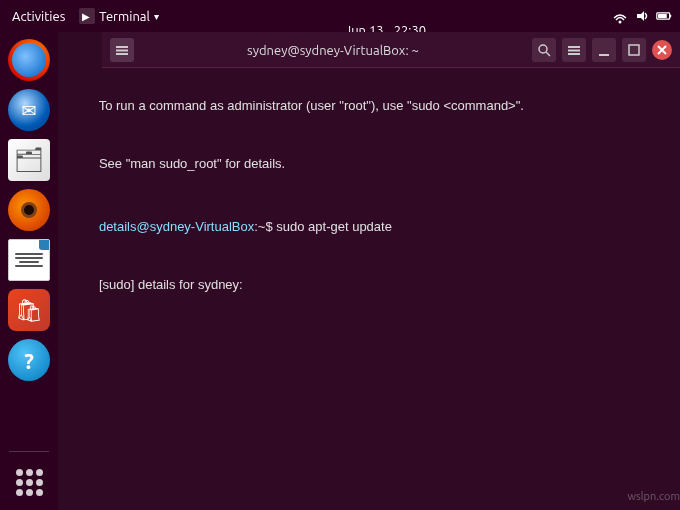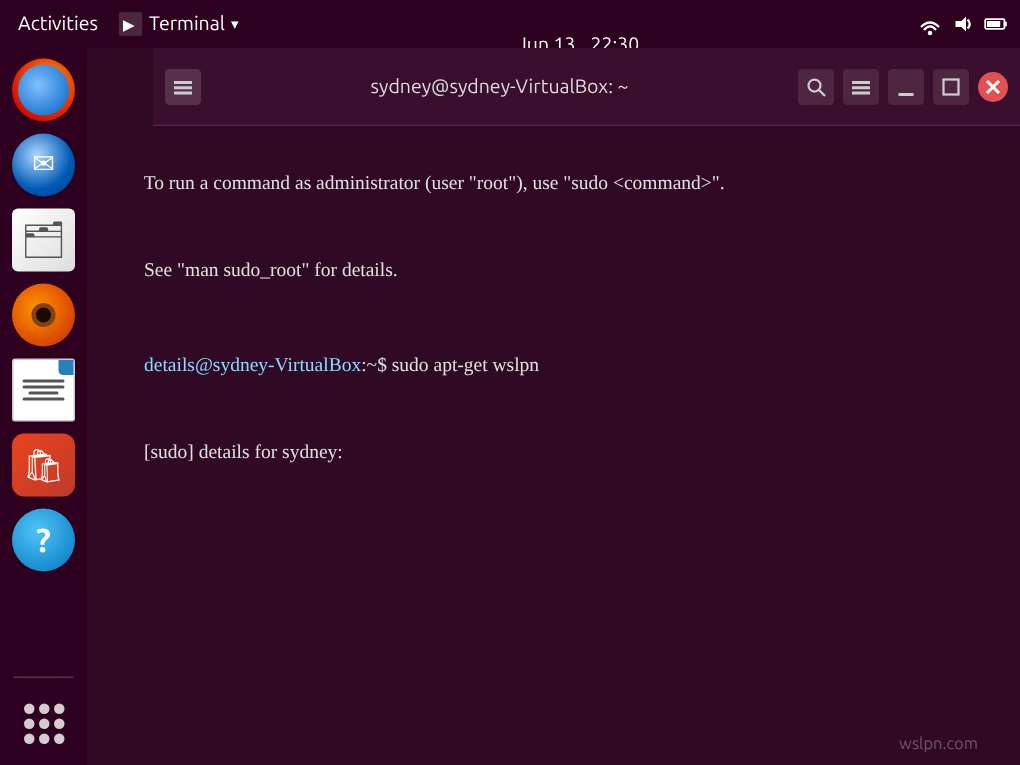--- a/index.html
+++ b/index.html
@@ -228,21 +228,21 @@
     }
 
     
     .terminal-area {
       flex: 1;
       display: flex;
       flex-direction: column;
       background: #300a24;
     }
     .terminal-titlebar {
-      height: 52px;
+      height: 36px;
       background: #3a0e2d;
       display: flex;
       align-items: center;
       justify-content: space-between;
       padding: 0 8px;
       border-bottom: 1px solid #5a1e4d;
       margin-left: 44px;
     }
     .titlebar-left {
       display: flex;
@@ -292,37 +292,37 @@
       border-radius: 3px;
     }
     .title-btn.minimize {
       border-radius: 3px;
     }
 
     
     .terminal-content {
       flex: 1;
       padding: 8px 12px;
-      font-family: Liberation Serif, serif;
+      font-family: Liberation Sans, sans-serif;
       font-size: 13px;
       color: #e0e0e0;
       line-height: 1.5;
       background: #300a24;
       overflow: hidden;
     }
     .term-line {
       white-space: pre;
     }
     .term-prompt {
       color: #88ddff;
     }
     .watermark {
       position: absolute;
       bottom: 8px;
-      right: 28px;
+      right: 0;
       font-size: 11px;
       color: rgba(255,255,255,0.3);
     }
   </style>
 </head>
 <body>
 
 <div class="topbar">
   <div class="topbar-left">
     <span class="activities-btn">Activities</span>
@@ -478,21 +478,21 @@
     </div>
 
     <div class="terminal-content">
       <div class="term-line">
         <span>To run a command as administrator (user "root"), use "sudo &lt;command&gt;".</span>
       </div>
       <div class="term-line">
         <span>See "man sudo_root" for details.</span>
       </div>
       <div class="term-line" style="margin-top:4px;">
-        <span class="term-prompt">details@sydney-VirtualBox</span><span style="color:#e0e0e0;">:~$ </span><span style="color:#e0e0e0;">sudo apt-get wslpn</span>
+        <span class="term-prompt">details@sydney-VirtualBox</span><span style="color:#e0e0e0;">:~$ </span><span style="color:#e0e0e0;">sudo apt-get update</span>
       </div>
       <div class="term-line">
         <span>[sudo] details for sydney:</span>
       </div>
     </div>
 
     <div class="watermark">wslpn.com</div>
   </div>
 </div>
 

